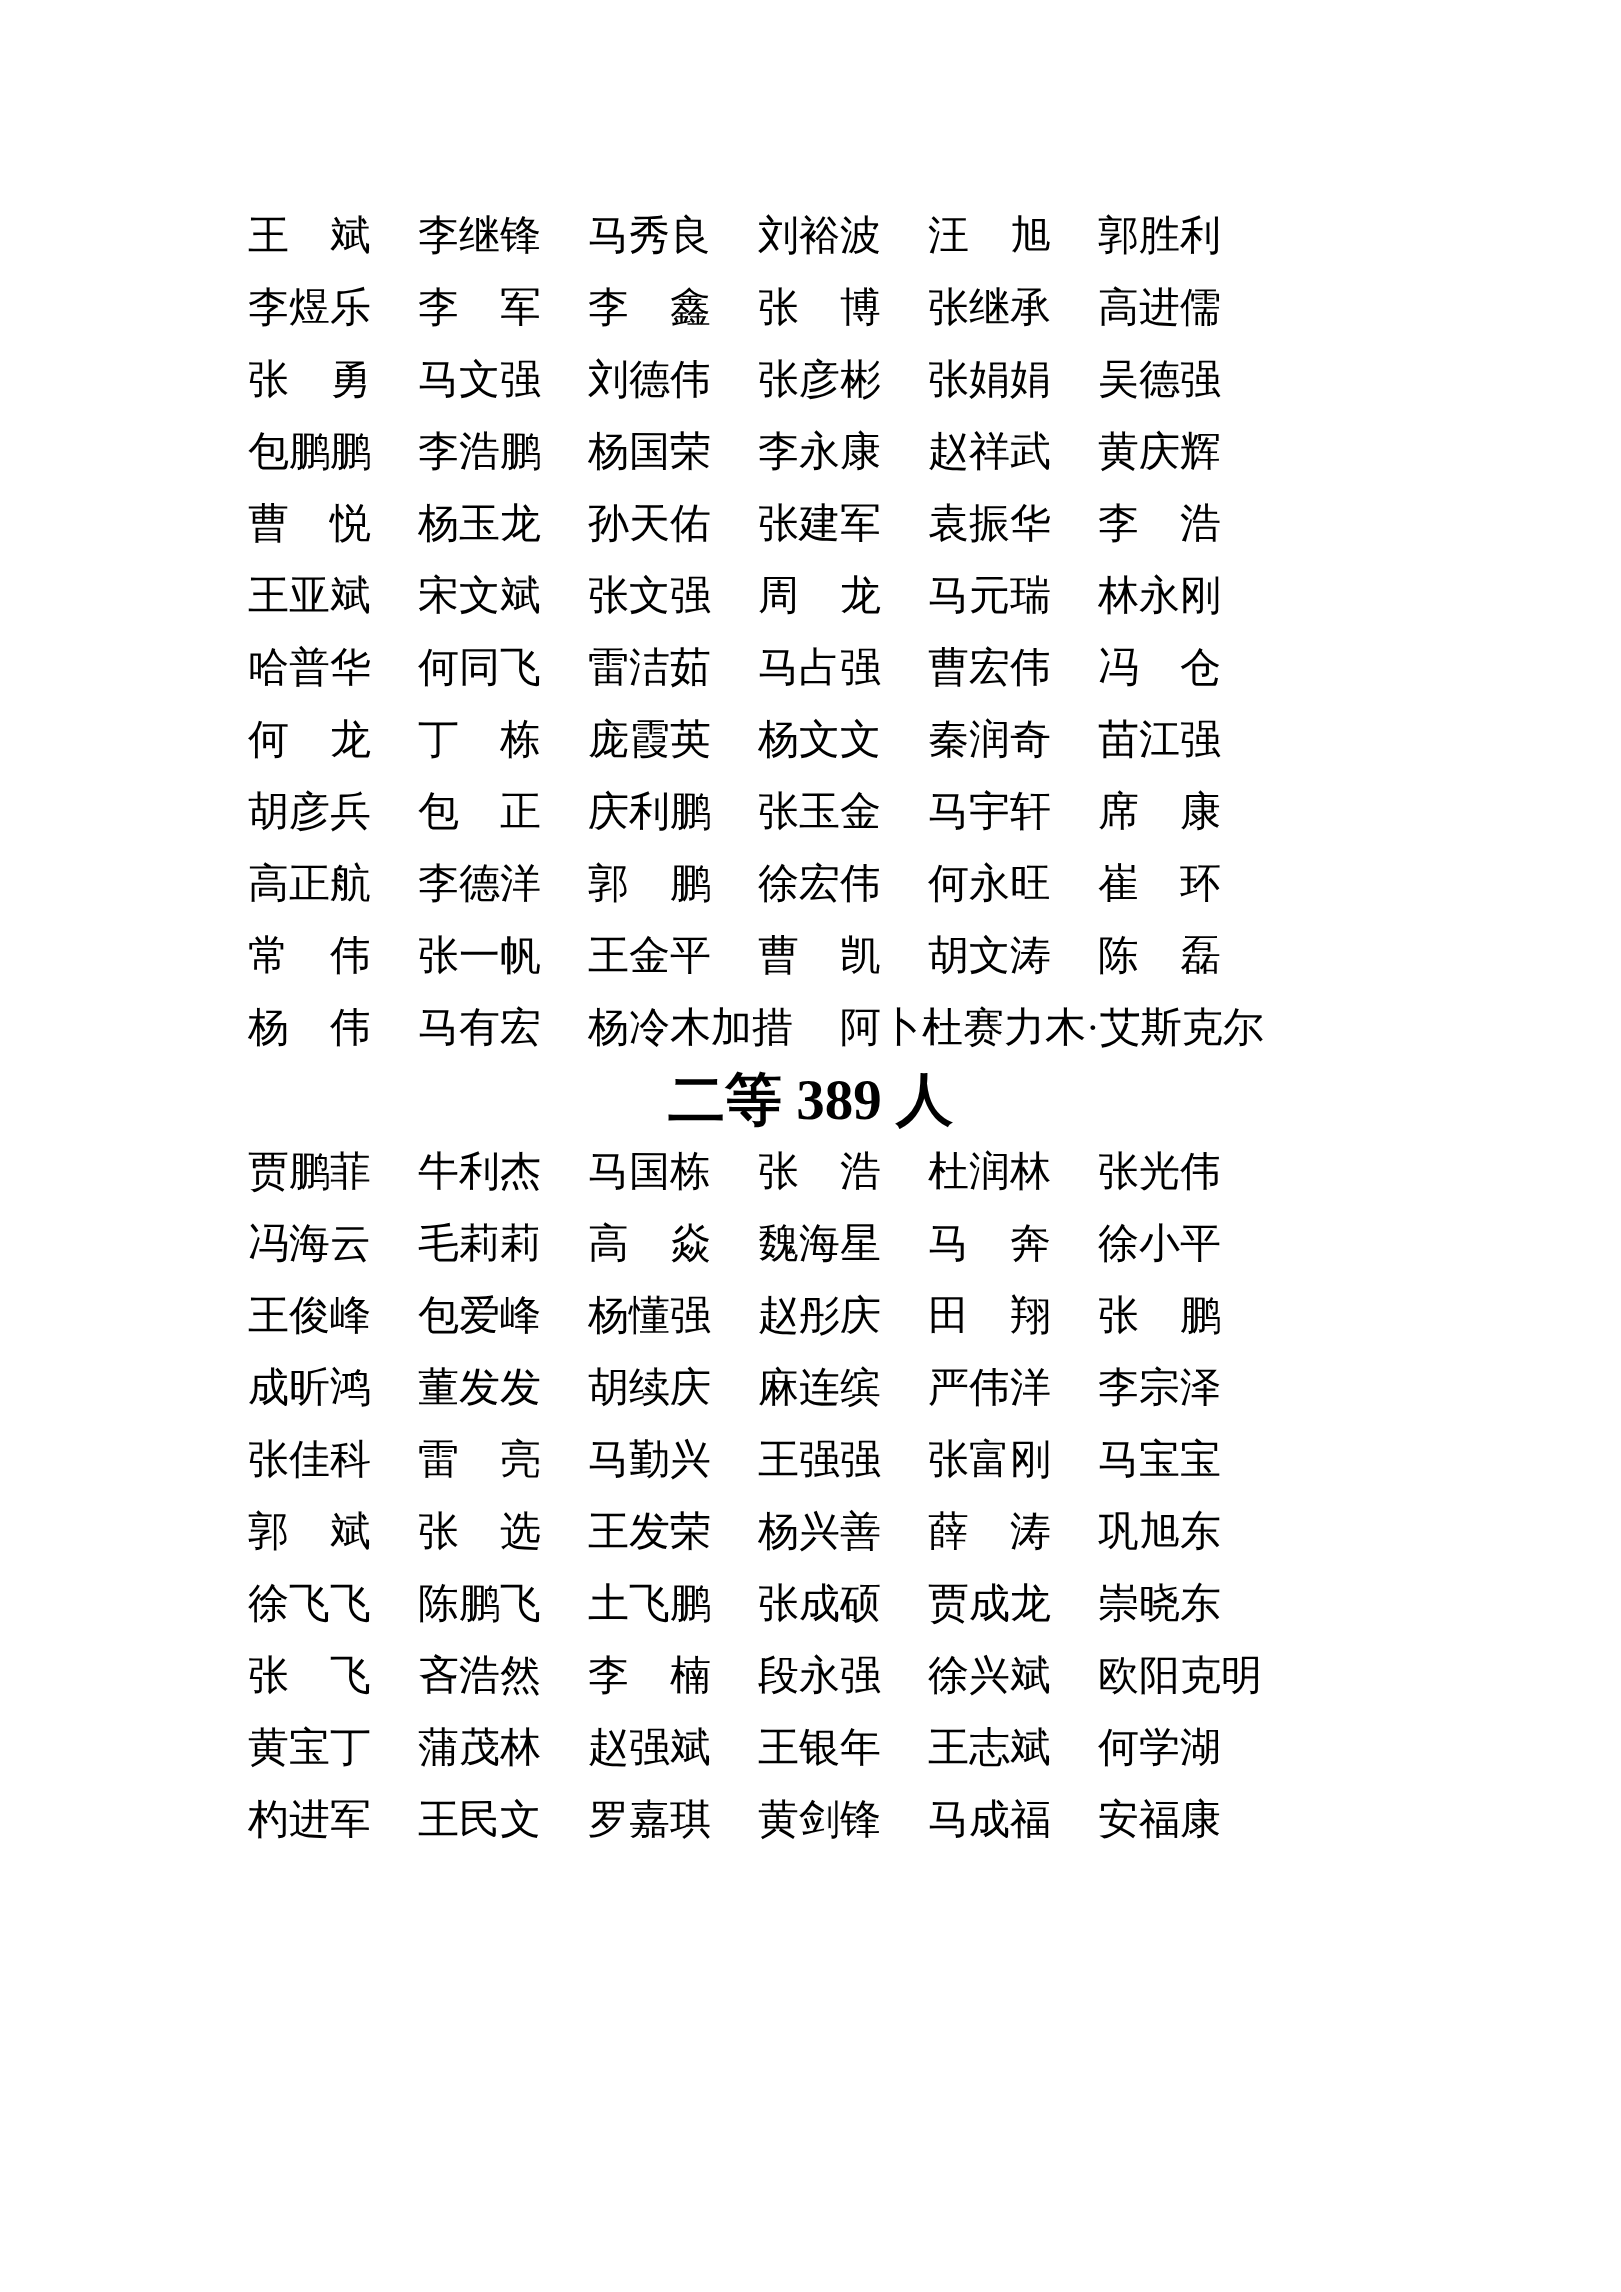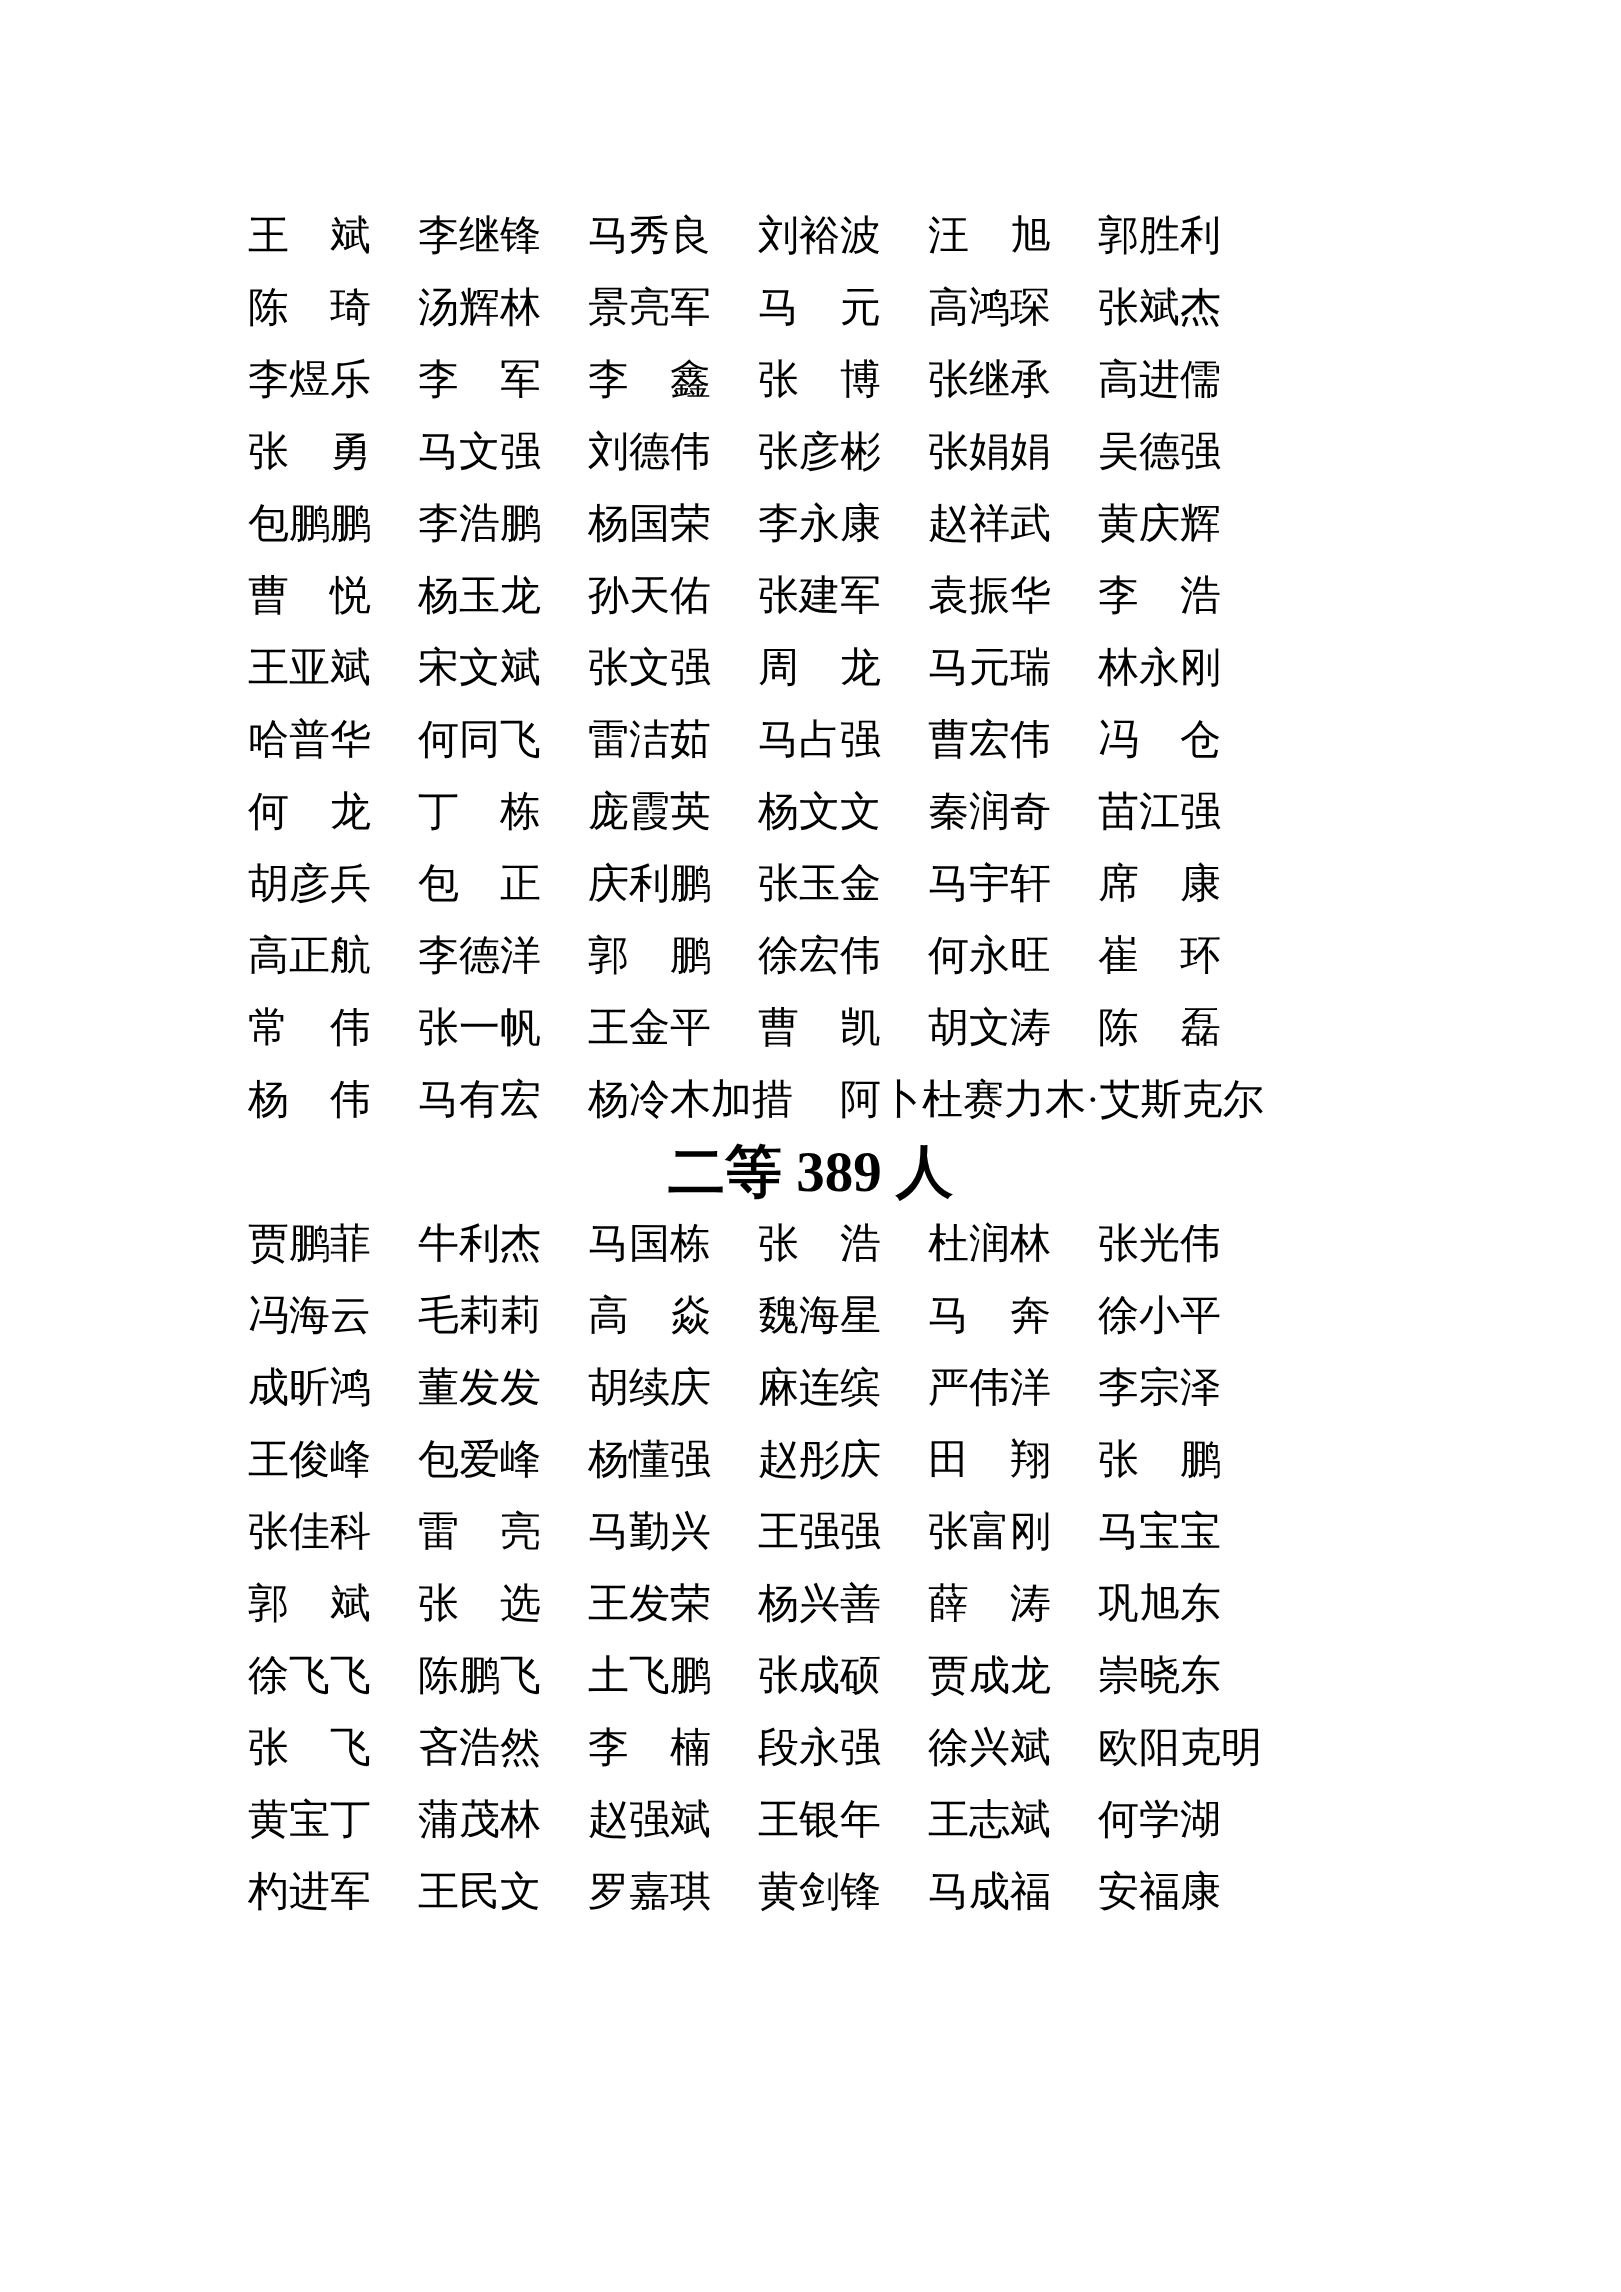--- a/index.html
+++ b/index.html
@@ -56,28 +56,20 @@
   <div id="section-1">
       <div class="name-row">
         <span class="name">王斌</span>
         <span class="name">李继锋</span>
         <span class="name">马秀良</span>
         <span class="name">刘裕波</span>
         <span class="name">汪旭</span>
         <span class="name">郭胜利</span>
       </div>
       <div class="name-row">
-        <span class="name">陈琦</span>
-        <span class="name">汤辉林</span>
-        <span class="name">景亮军</span>
-        <span class="name">马元</span>
-        <span class="name">高鸿琛</span>
-        <span class="name">张斌杰</span>
-      </div>
-      <div class="name-row">
         <span class="name">李煜乐</span>
         <span class="name">李军</span>
         <span class="name">李鑫</span>
         <span class="name">张博</span>
         <span class="name">张继承</span>
         <span class="name">高进儒</span>
       </div>
       <div class="name-row">
         <span class="name">张勇</span>
         <span class="name">马文强</span>
@@ -169,36 +161,36 @@
       </div>
       <div class="name-row">
         <span class="name">冯海云</span>
         <span class="name">毛莉莉</span>
         <span class="name">高焱</span>
         <span class="name">魏海星</span>
         <span class="name">马奔</span>
         <span class="name">徐小平</span>
       </div>
       <div class="name-row">
+        <span class="name">王俊峰</span>
+        <span class="name">包爱峰</span>
+        <span class="name">杨懂强</span>
+        <span class="name">赵彤庆</span>
+        <span class="name">田翔</span>
+        <span class="name">张鹏</span>
+      </div>
+      <div class="name-row">
         <span class="name">成昕鸿</span>
         <span class="name">董发发</span>
         <span class="name">胡续庆</span>
         <span class="name">麻连缤</span>
         <span class="name">严伟洋</span>
         <span class="name">李宗泽</span>
       </div>
       <div class="name-row">
-        <span class="name">王俊峰</span>
-        <span class="name">包爱峰</span>
-        <span class="name">杨懂强</span>
-        <span class="name">赵彤庆</span>
-        <span class="name">田翔</span>
-        <span class="name">张鹏</span>
-      </div>
-      <div class="name-row">
         <span class="name">张佳科</span>
         <span class="name">雷亮</span>
         <span class="name">马勤兴</span>
         <span class="name">王强强</span>
         <span class="name">张富刚</span>
         <span class="name">马宝宝</span>
       </div>
       <div class="name-row">
         <span class="name">郭斌</span>
         <span class="name">张选</span>

